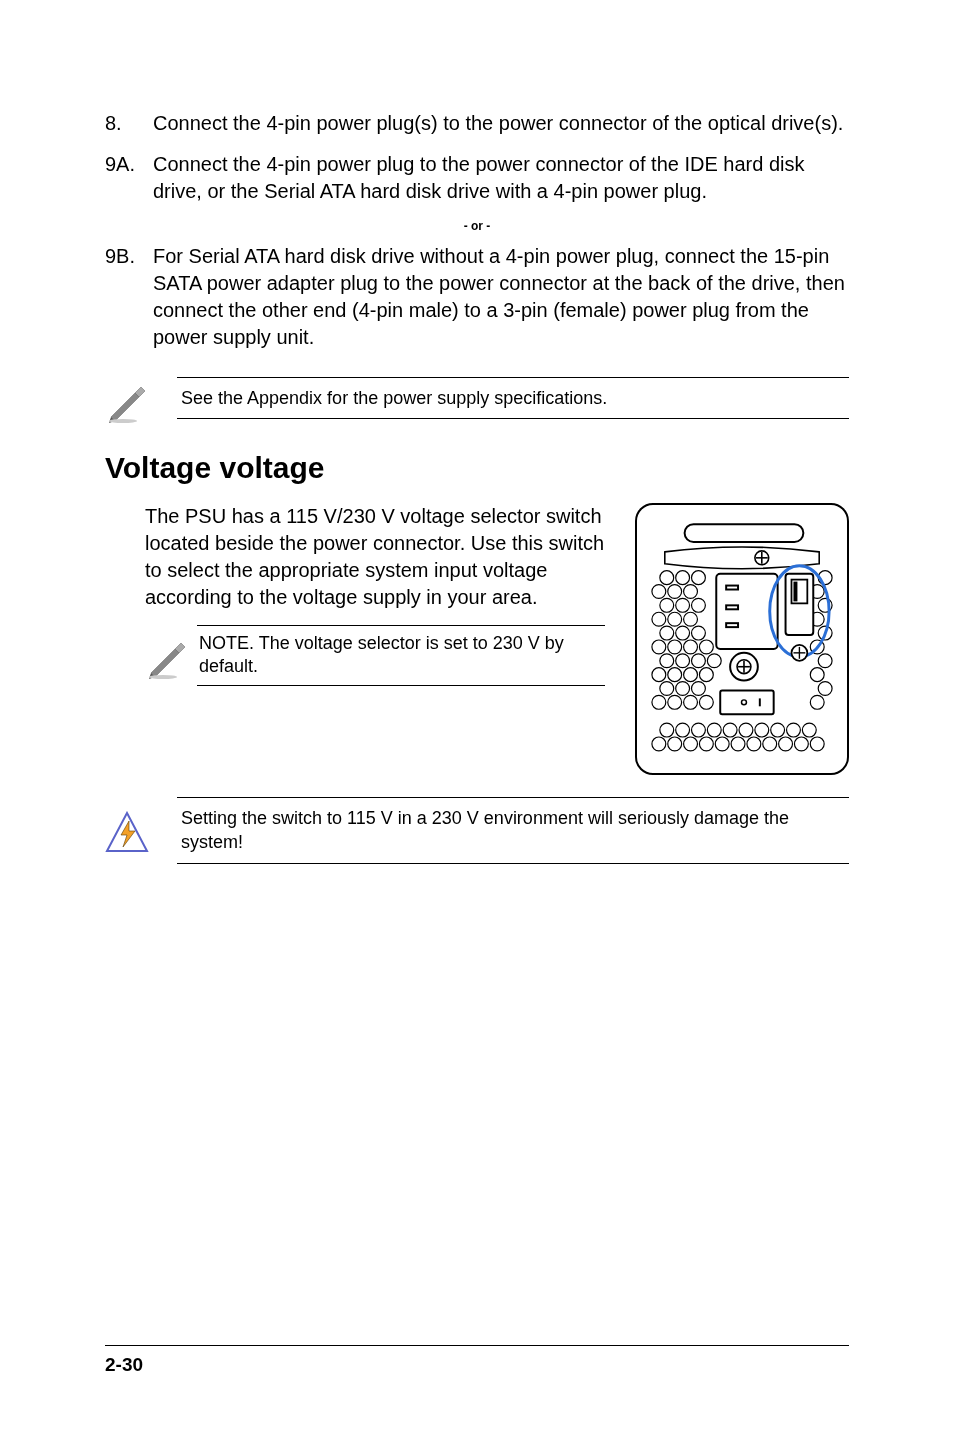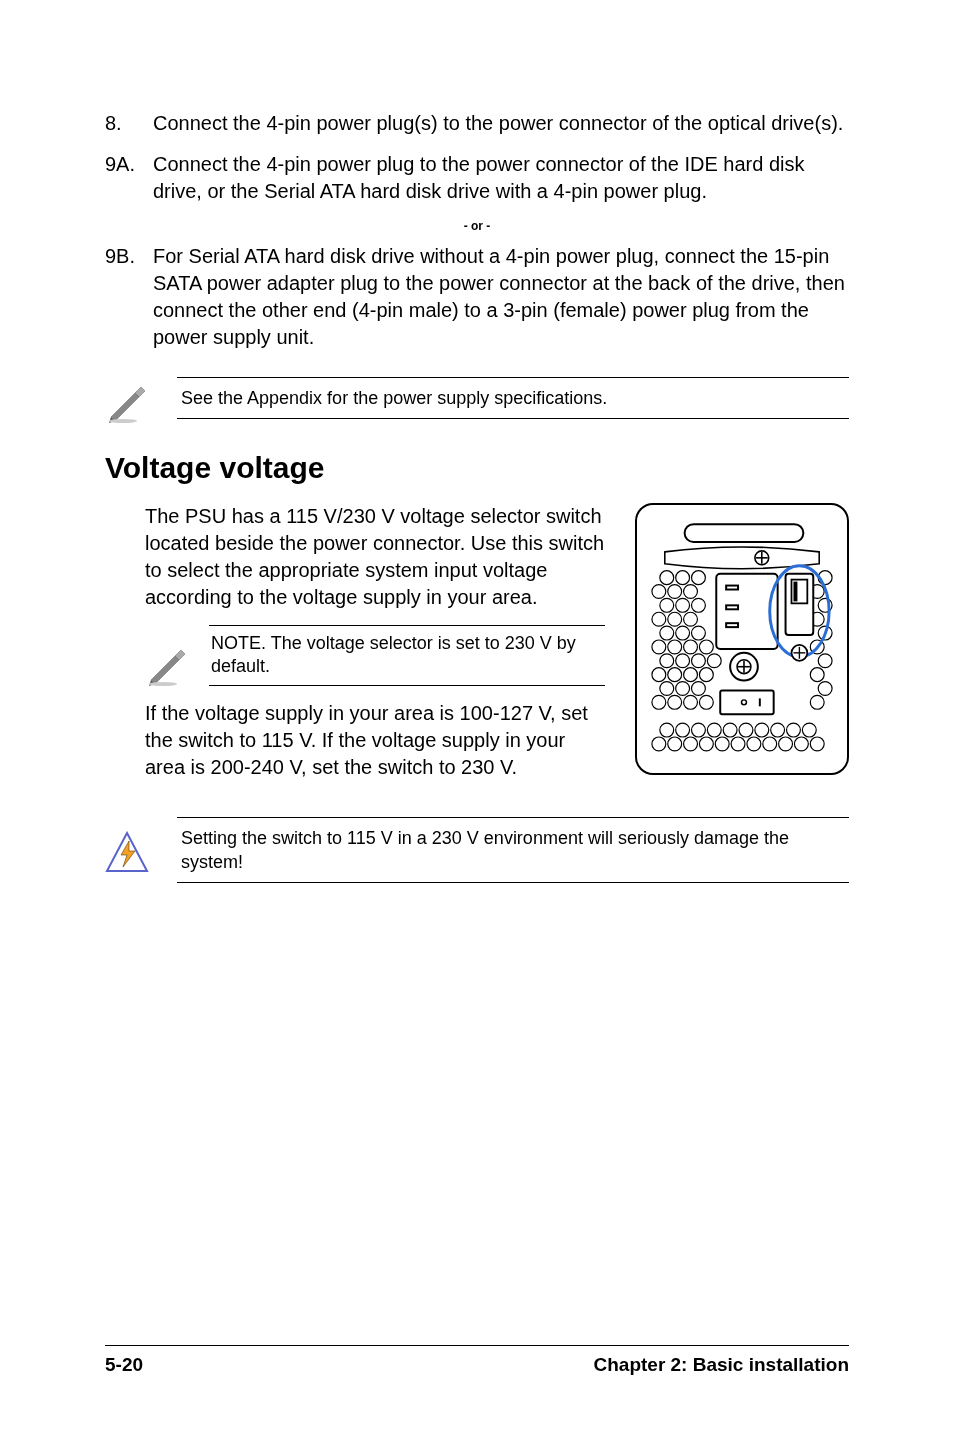--- a/index.html
+++ b/index.html
@@ -42,21 +42,21 @@
   }
   .vs-block { display: flex; gap: 30px; align-items: flex-start; }
   .vs-left { flex: 1; font-size: 20px; line-height: 1.35; margin-left: 40px; }
   .vs-left p { margin-bottom: 14px; }
   .vs-right {
     width: 214px; flex-shrink: 0;
     border: 2.5px solid #000; border-radius: 18px;
     padding: 10px 8px;
     display: flex; align-items: center; justify-content: center;
   }
-  .note-row { display: flex; align-items: flex-end; gap: 20px; margin: 0 0 14px 0; }
+  .note-row { display: flex; align-items: center; gap: 8px; margin: 0 0 14px 0; }
   .note-icon { width: 44px; height: 44px; flex-shrink: 0; margin-top: 4px; display:flex;align-items:center;justify-content:center; }
   .note-body {
     flex: 1;
     border-top: 1px solid #000;
     border-bottom: 1px solid #000;
     padding: 6px 2px;
     font-size: 18px;
     line-height: 1.3;
   }
   .footer {
@@ -114,21 +114,20 @@
         <svg viewBox="0 0 44 44">
           <path d="M6 38 L30 14 L34 18 L10 42 Z" fill="#888" stroke="#444" stroke-width="0.4"></path>
           <path d="M30 14 L36 8 L40 12 L34 18 Z" fill="#aaa" stroke="#444" stroke-width="0.4"></path>
           <path d="M6 38 L10 42 L4 44 Z" fill="#555"></path>
           <ellipse cx="18" cy="42" rx="14" ry="2" fill="#ccc"></ellipse>
         </svg>
       </div>
       <div class="note-body">NOTE. The voltage selector is set to 230 V by default.</div>
     </div>
 
-    <p>If the voltage supply in your area is 100-127 V, set the switch to 115 V. If the voltage supply in your area is 200-240 V, set the switch to 230 V.</p>
   </div>
 
   <div class="vs-right">
     <div class="psu">
       <svg viewBox="0 0 196 248">
 
         <rect x="40" y="8" width="120" height="18" rx="9" fill="none" stroke="#000" stroke-width="2"></rect>
 
         <path d="M20 36 Q98 26 176 36 L176 48 Q98 58 20 48 Z" fill="none" stroke="#000" stroke-width="1.6"></path>
         <circle cx="118" cy="42" r="7" fill="none" stroke="#000" stroke-width="1.6"></circle>
@@ -240,15 +239,14 @@
   <div class="callout-icon">
     <svg viewBox="0 0 44 44">
       <polygon points="22,2 42,40 2,40" fill="none" stroke="#5a63c9" stroke-width="2"></polygon>
       <path d="M24 10 L16 24 L22 24 L18 36 L30 20 L24 20 Z" fill="#f3a027" stroke="#5a3a00" stroke-width="0.6"></path>
     </svg>
   </div>
   <div class="callout-body">Setting the switch to 115 V in a 230 V environment will seriously damage the system!</div>
 </div>
 
 <div class="footer">
-  <span>5-20</span>
-  <span>Chapter 2: Basic installation</span>
+  <span>2-30</span>
 </div>
 
 </body></html>

